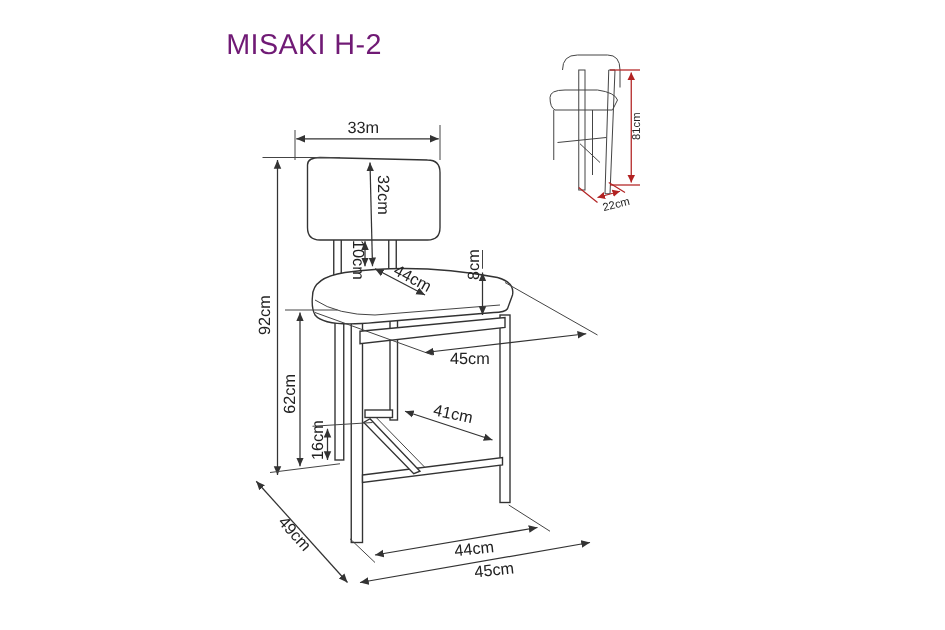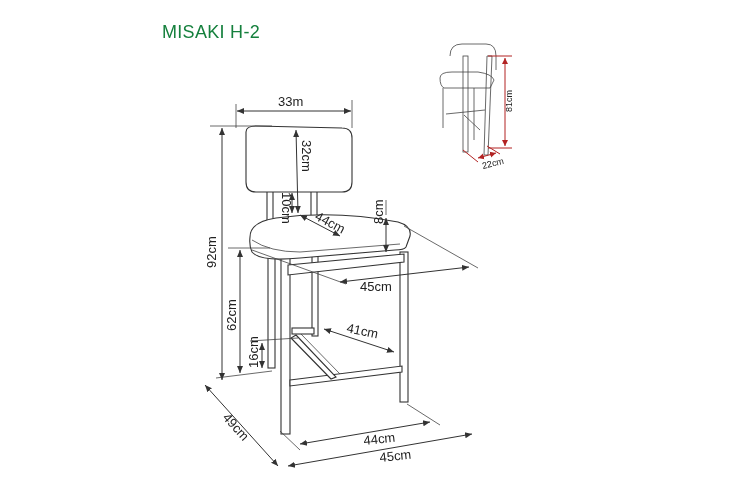--- a/index.html
+++ b/index.html
@@ -1,17 +1,17 @@
 <!DOCTYPE html>
 <html><head>
 <meta charset="utf-8">
 <style>
   html,body{margin:0;padding:0;background:#ffffff;}
   body{width:756px;height:504px;position:relative;overflow:hidden;font-family:"Liberation Sans",sans-serif;}
-  .title{position:absolute;left:162px;top:22px;font-size:18px;color:#15803d;font-family:"Liberation Sans",sans-serif;letter-spacing:0.3px;}
+  .title{position:absolute;left:181px;top:22px;font-size:23px;color:#701a75;font-family:"Liberation Sans",sans-serif;letter-spacing:0.3px;}
   svg{position:absolute;left:0;top:0;}
   .dim{font-family:"Liberation Sans",sans-serif;font-size:13px;fill:#222;}
   .dimr{font-family:"Liberation Sans",sans-serif;font-size:9px;fill:#222;}
   .ln{stroke:#333;stroke-width:1;fill:none;}
   .thin{stroke:#444;stroke-width:0.8;fill:none;}
   .red{stroke:#b22222;stroke-width:1;fill:none;}
   .chair{stroke:#333;stroke-width:1.1;fill:#fff;}
 </style>
 </head>
 <body>

